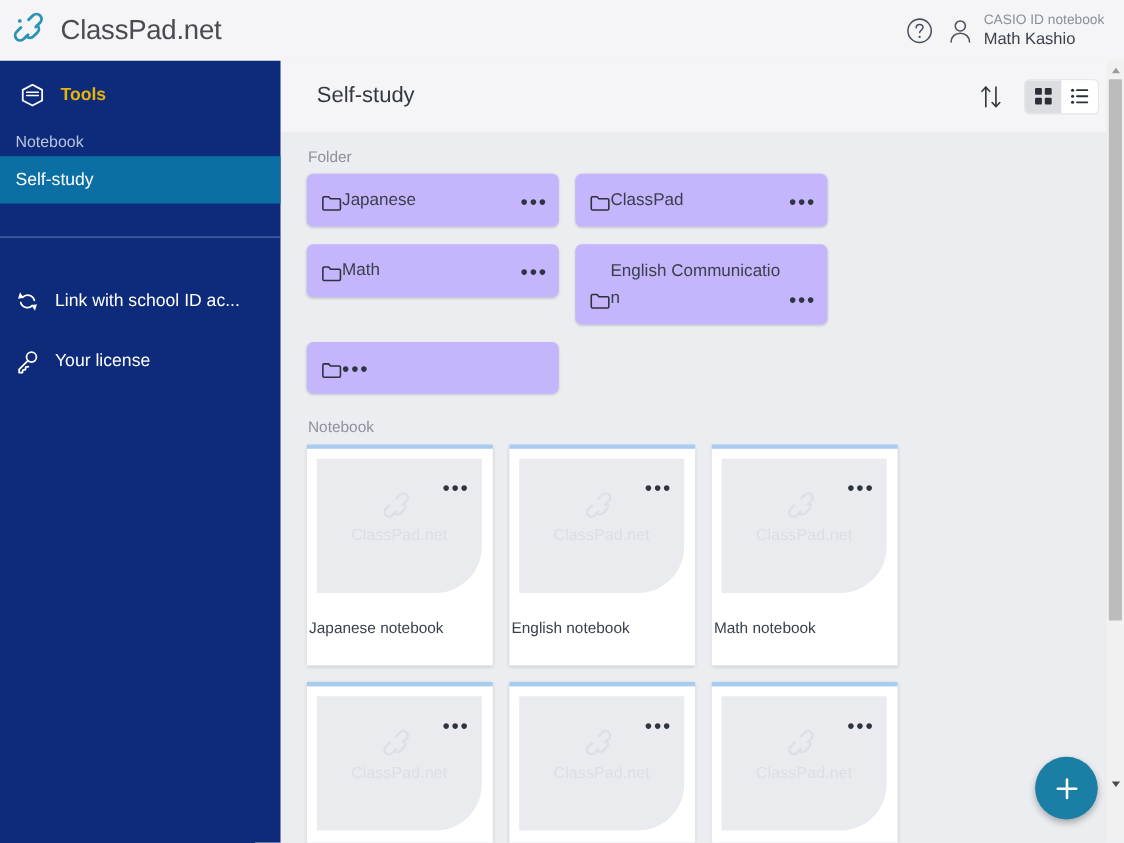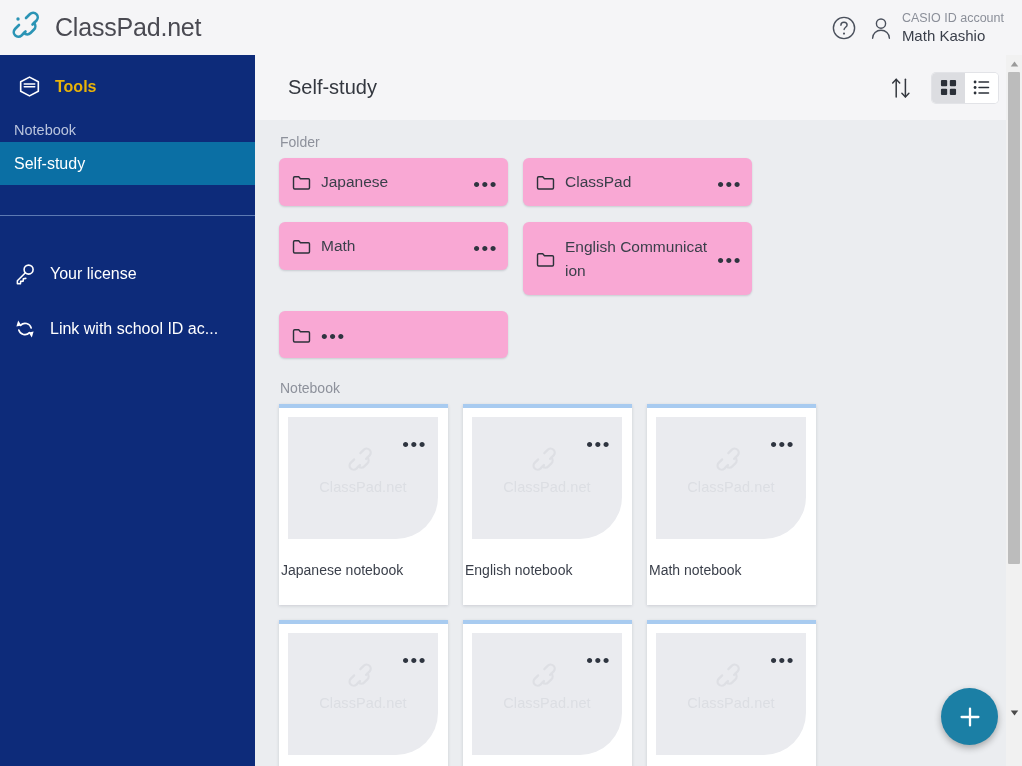--- a/index.html
+++ b/index.html
@@ -108,24 +108,24 @@
   .section-label.nb { margin-top: 22px; }
 
   
   .folder-grid {
     display: grid;
     grid-template-columns: 229px 229px;
     gap: 16px 15px;
     align-items: start;
   }
   .folder-card {
-    background: #f9a8d4; border-radius: 6px;
+    background: #c4b5fd; border-radius: 6px;
     box-shadow: 0 1px 2px rgba(30,40,60,0.17);
-    min-height: 47px; display: flex; align-items: center;
-    padding: 12px 10px 12px 13px; gap: 10px; cursor: pointer;
+    min-height: 47px; display: flex; align-items: flex-end;
+    padding: 12px 10px 12px 13px; gap: 0; cursor: pointer;
   }
   .folder-card.tall { min-height: 73px; }
   .folder-ic { width: 19px; height: 19px; flex: 0 0 19px; margin-top: 1px; display: block; }
   .folder-name {
     font-size: 15.5px; color: #3a3f4a; line-height: 1.55;
     flex: 1 1 auto; word-break: break-all;
   }
   .dots {
     flex: 0 0 auto; color: #2f3540; font-size: 19px;
     letter-spacing: 1.6px; line-height: 1; margin-top: 4px;
@@ -224,21 +224,21 @@
       </svg>
     </span>
     <div class="account-box">
       <span class="person-icon">
         <svg viewBox="0 0 24 26" width="24" height="26" aria-hidden="true">
           <circle cx="12" cy="8.6" r="4.6" fill="none" stroke="#4a505c" stroke-width="1.4"></circle>
           <path d="M3.6 23.2c0-4.7 3.8-8 8.4-8s8.4 3.3 8.4 8" fill="none" stroke="#4a505c" stroke-width="1.4" stroke-linecap="round"></path>
         </svg>
       </span>
       <span class="account-text">
-        <span class="account-label">CASIO ID account</span>
+        <span class="account-label">CASIO ID notebook</span>
         <span class="account-name">Math Kashio</span>
       </span>
     </div>
   </div>
 </div>
 
 <div class="sidebar">
   <div class="tools-head">
     <span class="tools-icon">
       <svg viewBox="0 0 24 24" width="23" height="23" aria-hidden="true">
@@ -251,45 +251,45 @@
 
   <div class="nav-label">Notebook</div>
 
   <div class="nav-item active">
     <span>Self-study</span>
   </div>
 
   <div class="nav-blank"></div>
   <div class="nav-divider"></div>
   <div class="nav-blank"></div>
-
-  <div class="nav-row">
-    <span class="ric">
-      <svg viewBox="0 0 26 26" width="26" height="26" aria-hidden="true">
-        <g fill="none" stroke="#fff" stroke-width="1.6" stroke-linecap="round" stroke-linejoin="round">
-          <circle cx="16.6" cy="8.6" r="4.5"></circle>
-          <path d="M13.4 11.8 5.4 19.8l0 3 3 0 .3-2.4 2.4-.3.3-2.4 2.4-.3"></path>
-        </g>
-      </svg>
-    </span>
-    <span class="rlabel">Your license</span>
-  </div>
 
   <div class="nav-row">
     <span class="ric">
       <svg viewBox="0 0 26 26" width="26" height="26" aria-hidden="true">
         <g fill="none" stroke="#fff" stroke-width="1.6" stroke-linecap="round">
           <path d="M8.5 9.4A6.3 6.3 0 0 1 19.2 12"></path>
           <path d="M17.5 16.6A6.3 6.3 0 0 1 6.8 14"></path>
         </g>
         <path d="M6.2 4.6 9.4 9.6 4.4 10.5z" fill="#fff"></path>
         <path d="M19.8 21.4 16.6 16.4l5-0.9z" fill="#fff"></path>
       </svg>
     </span>
     <span class="rlabel">Link with school ID ac...</span>
+  </div>
+
+  <div class="nav-row">
+    <span class="ric">
+      <svg viewBox="0 0 26 26" width="26" height="26" aria-hidden="true">
+        <g fill="none" stroke="#fff" stroke-width="1.6" stroke-linecap="round" stroke-linejoin="round">
+          <circle cx="16.6" cy="8.6" r="4.5"></circle>
+          <path d="M13.4 11.8 5.4 19.8l0 3 3 0 .3-2.4 2.4-.3.3-2.4 2.4-.3"></path>
+        </g>
+      </svg>
+    </span>
+    <span class="rlabel">Your license</span>
   </div>
 </div>
 
 <div class="main">
 
   <div class="page-head">
     <span class="page-title">Self-study</span>
     <div class="head-tools">
       <span class="sort-icon">
         <svg viewBox="0 0 22 24" width="22" height="24" aria-hidden="true">

